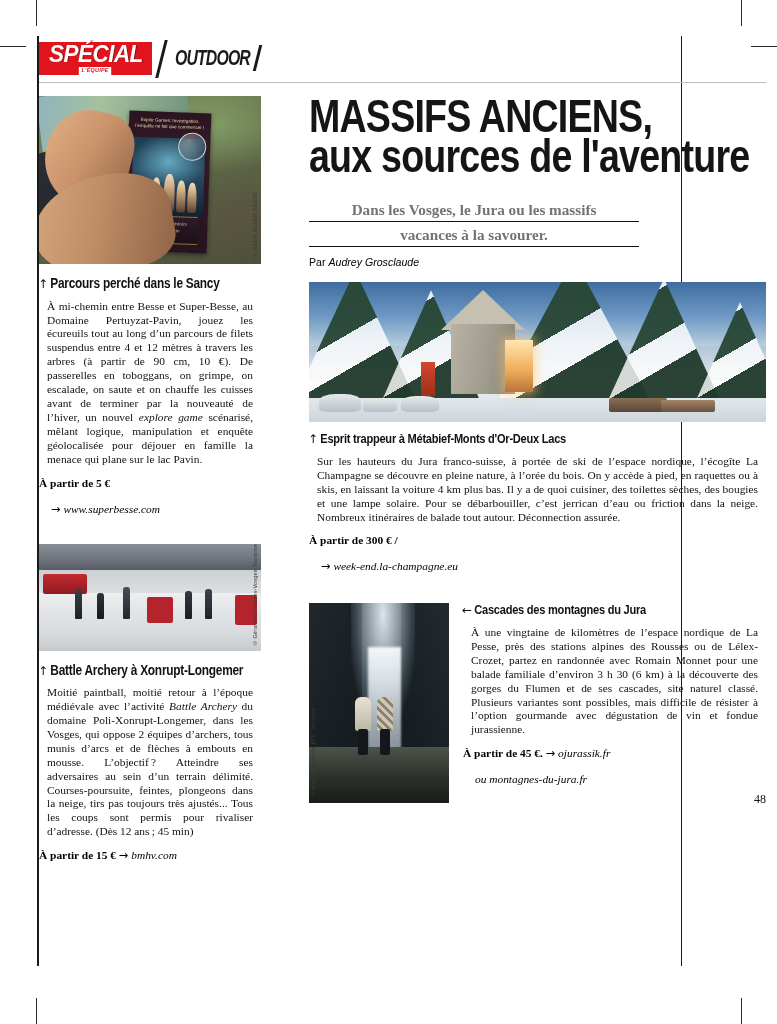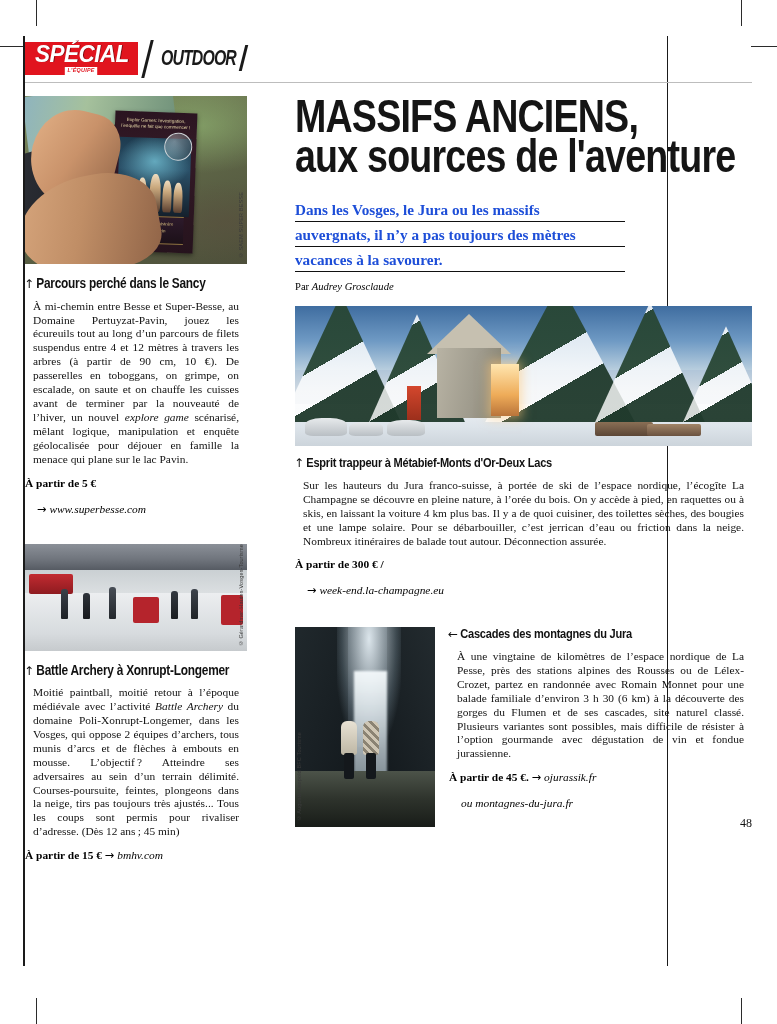--- a/index.html
+++ b/index.html
@@ -20,21 +20,21 @@
   .crop-mark {
     position: absolute;
     background: #2b2b2b;
   }
   .cm-v { width: 1px; height: 26px; }
   .cm-h { height: 1px; width: 26px; }
 
   
   #page {
     position: absolute;
-    left: 25px;
+    left: 39px;
     top: 36px;
     width: 641px;
     height: 930px;
   }
 
   .rule-left, .rule-right {
     position: absolute;
     top: 0;
     width: 1.5px;
     height: 930px;
@@ -442,30 +442,31 @@
   }
   #headline .l1 { font-size: 47px; display: block; }
   #headline .l2 { font-size: 47px; display: block; }
 
   #standfirst {
     font-family: "Liberation Serif", serif;
     font-weight: bold;
     font-size: 15.2px;
     line-height: 21px;
     margin-top: 22px;
-    color: #1d4ed8;
+    color: #737373;
+    text-align: center;
   }
   #standfirst span {
     display: block;
     border-bottom: 1px solid #111;
     padding-bottom: 1.5px;
     margin-bottom: 1.5px;
   }
   #byline {
-    font-family: Liberation Serif, serif;
+    font-family: Liberation Sans, sans-serif;
     font-size: 10.6px;
     margin-top: 9px;
   }
   #byline em { font-style: italic; }
 
   #page-number {
     position: absolute;
     right: 0;
     bottom: -4px;
     font-family: "Liberation Serif", serif;
@@ -569,21 +570,20 @@
 
   <div class="col-mid">
 
     <div id="headline">
       <span class="l1">MASSIFS ANCIENS,</span>
       <span class="l2">aux sources de l'aventure</span>
     </div>
 
     <div id="standfirst" style="width:330px;">
       <span>Dans les Vosges, le Jura ou les massifs</span>
-      <span>auvergnats, il n’y a pas toujours des mètres</span>
       <span>vacances à la savourer.</span>
     </div>
 
     <div id="byline"><span>Par </span><em>Audrey Grosclaude</em></div>
 
     <div style="height:14px"></div>
 
     <div class="photo ph-cabin">
       <div class="cb-sky"></div>
       <div class="cb-ground"></div>

